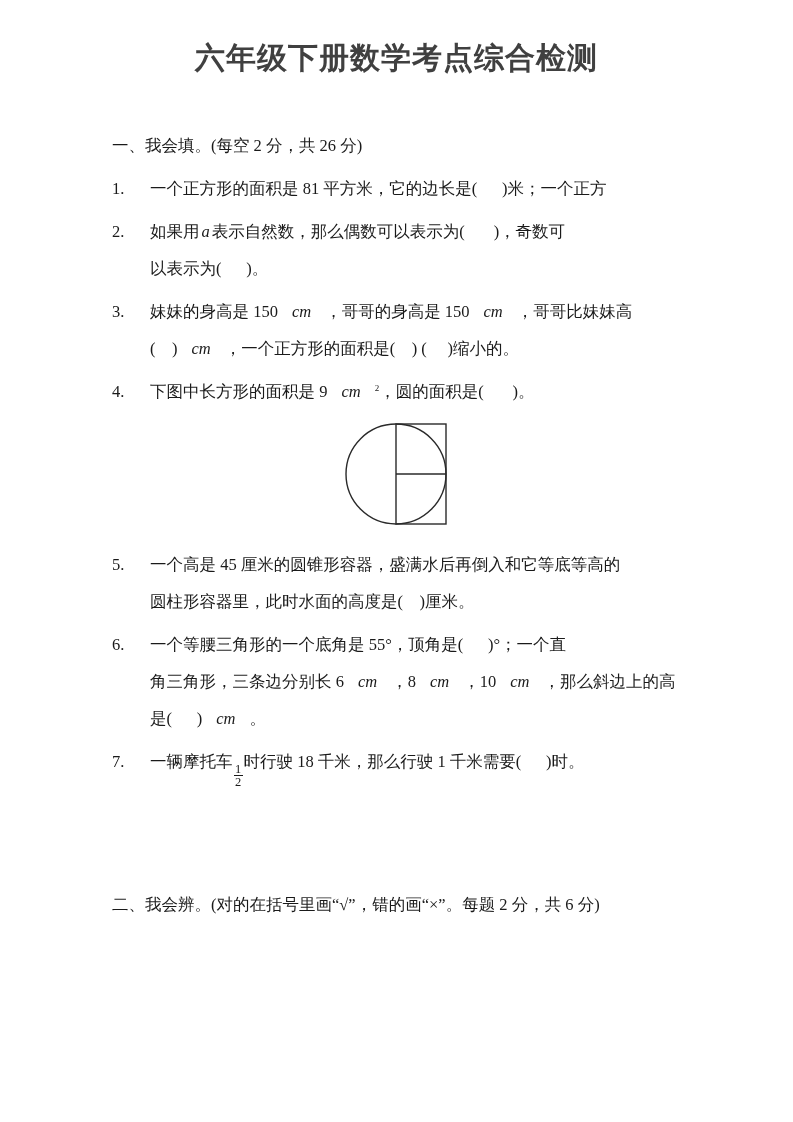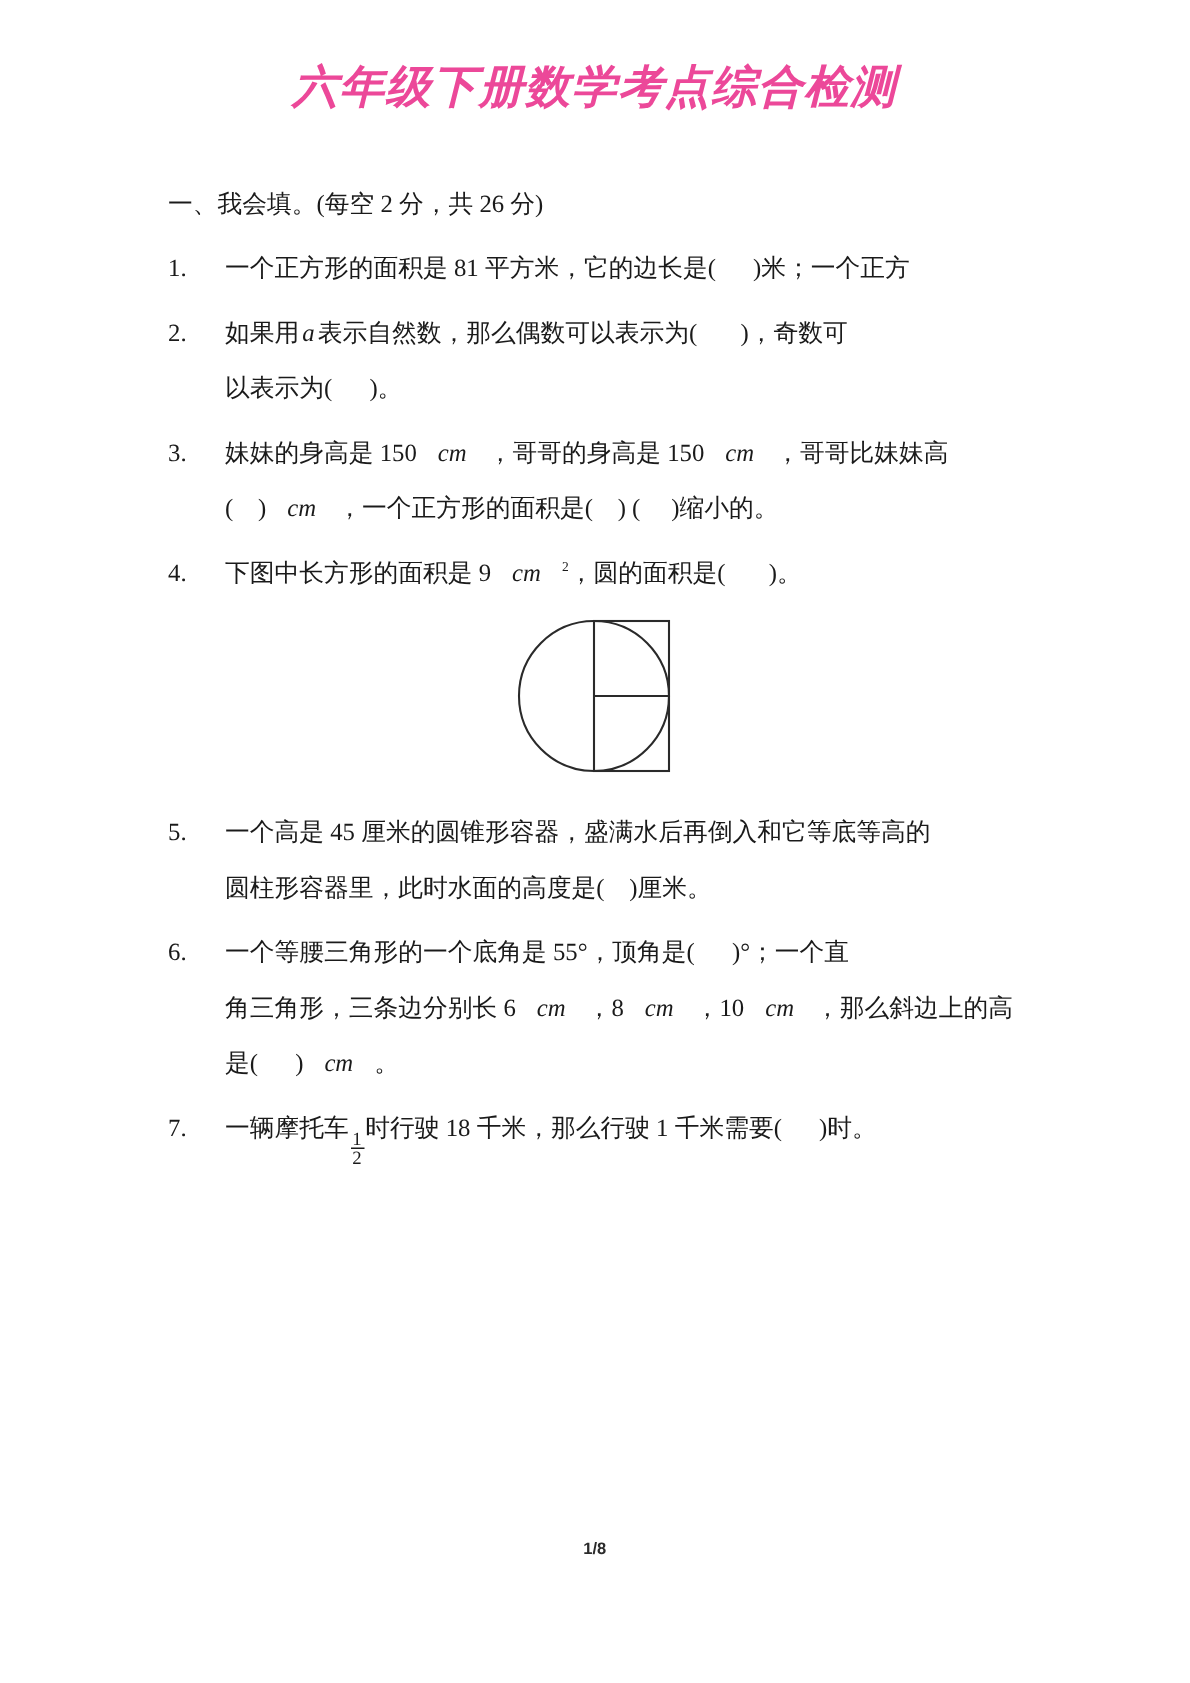--- a/index.html
+++ b/index.html
@@ -27,29 +27,28 @@
   .doc-title {
     position: absolute;
     top: 38px;
     left: 0;
     width: 793px;
     text-align: center;
     font-family: "Liberation Sans", "DejaVu Sans", sans-serif;
     font-weight: bold;
     font-size: 30px;
     letter-spacing: 1px;
-    color: #ec4899;
-    font-style: italic;
+    color: #404040;
   }
 
   
   .content {
     position: absolute;
     left: 112px;
-    top: 122px;
+    top: 132px;
     width: 576px;
   }
 
   .section-head {
     font-size: 16.5px;
     line-height: 28px;
     margin-bottom: 10px;
     white-space: nowrap;
   }
 
@@ -220,18 +219,18 @@
         <div class="q-line"><span>一辆摩托车</span><span class="frac">
               <span class="fr-n">1</span>
               <span class="fr-bar"></span>
               <span class="fr-d">2</span>
             </span><span>时行驶 18 千米，那么行驶 1 千米需要(</span><span class="blank">      </span><span>)时。</span></div>
       </div>
     </div>
 
     <div class="gap"></div>
 
+    <div class="section-head">二、我会辨。(对的在括号里画“√”，错的画“×”。每题 2 分，共 6 分)</div>
 
   </div>
 
-  <div class="page-footer">1/8</div>
 
 </div>
 
 </body></html>

